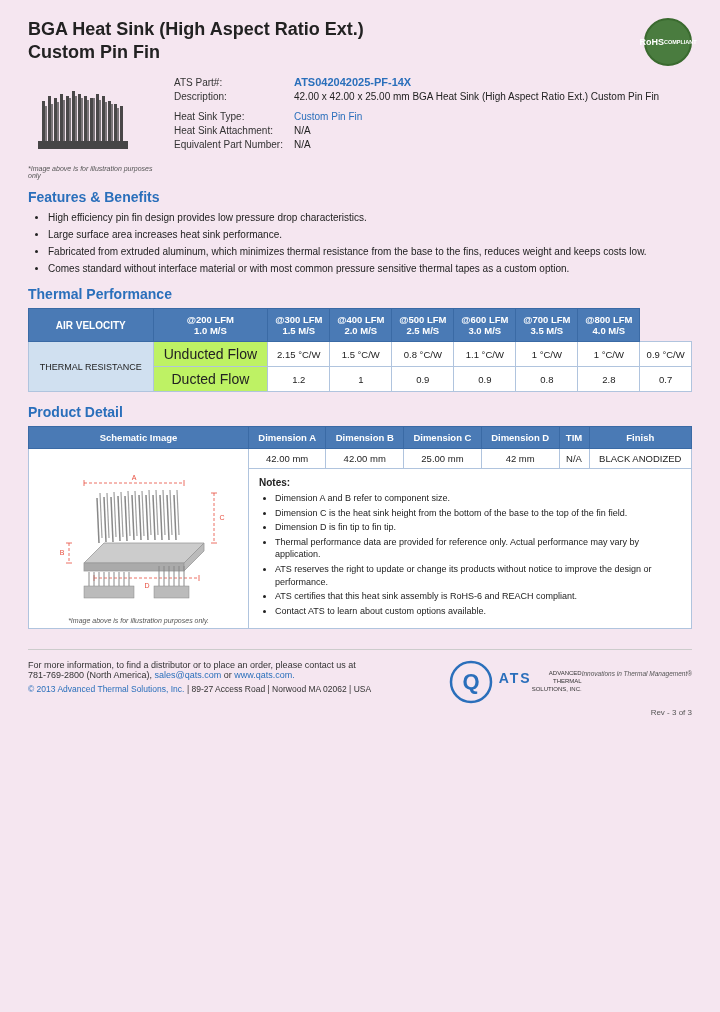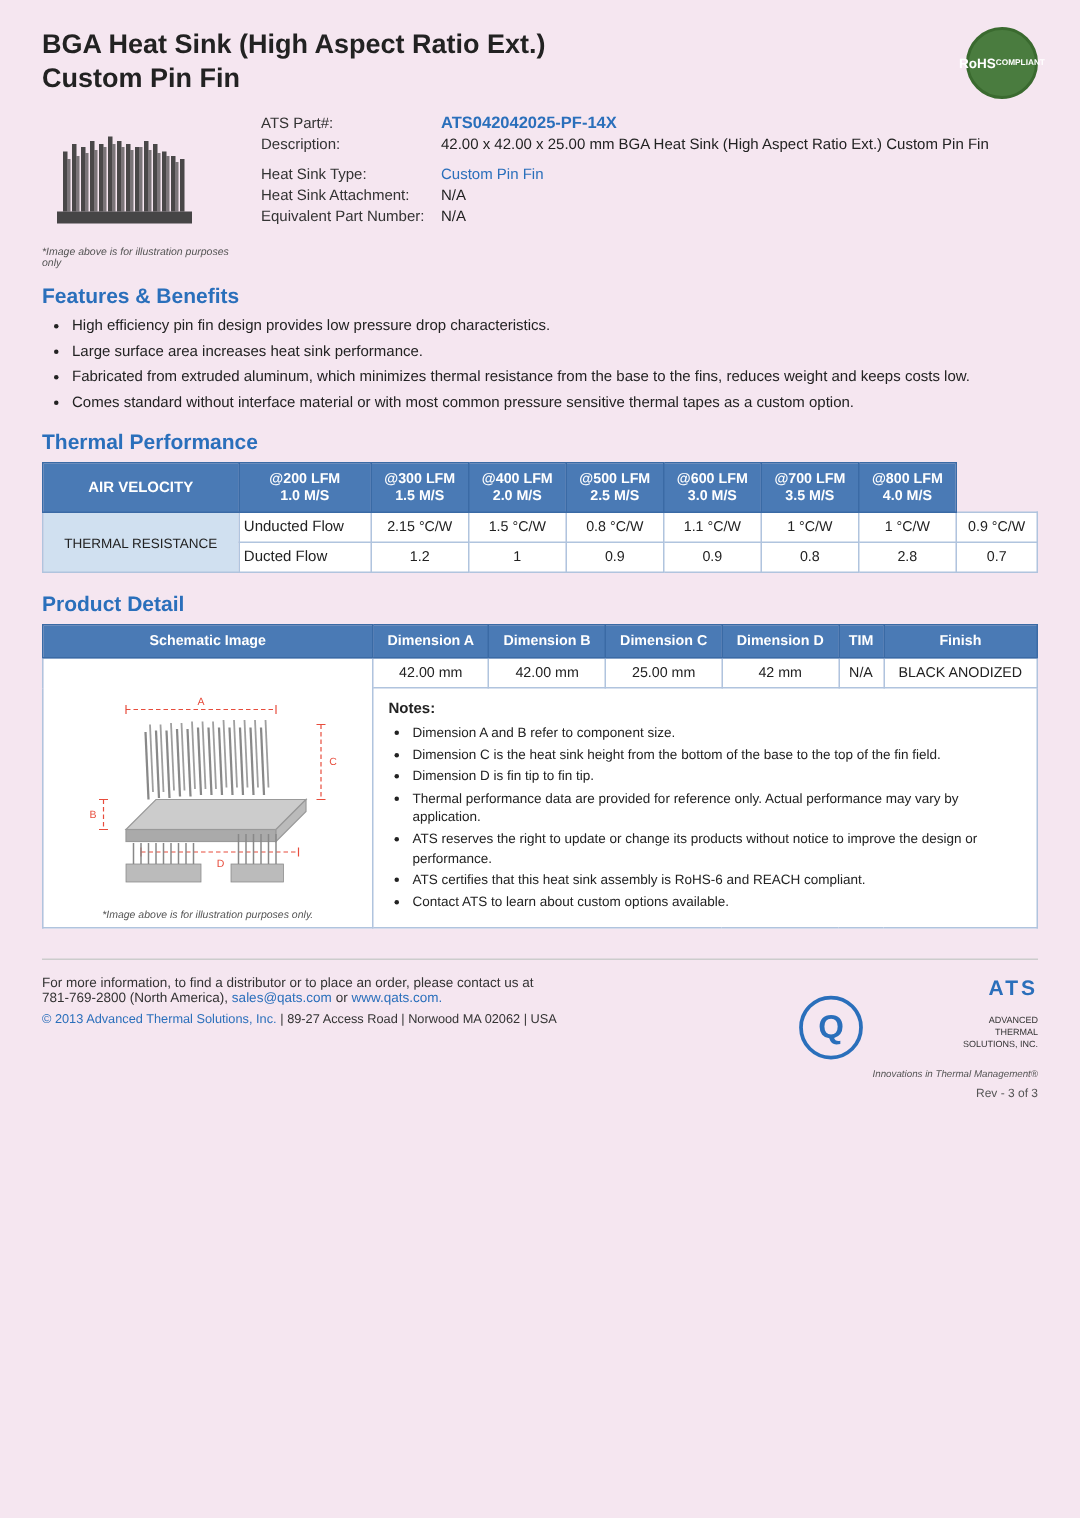--- a/index.html
+++ b/index.html
@@ -129,24 +129,24 @@
       border: 1px solid #3a6aa5;
       font-weight: bold;
     }
     .thermal-table td {
       border: 1px solid #b0c4de;
       text-align: center;
       padding: 4px 3px;
       background: white;
     }
     .thermal-table .row-header {
-      background: #ffffff;
-      text-align: left;
+      background: #bef264;
+      text-align: center;
       font-weight: normal;
-      font-size: 10px;
+      font-size: 14px;
     }
     .thermal-table .row-label-cell {
       background: #d0e0f0;
       text-align: center;
       font-size: 9px;
       font-weight: normal;
     }
     .air-velocity-header {
       background: #4a7ab5 !important;
       color: white !important;
@@ -232,22 +232,21 @@
       color: #2a6fbb;
       font-size: 8.5px;
     }
     .footer-logo {
       display: flex;
       align-items: center;
       gap: 6px;
     }
     .ats-text-block {
       display: flex;
-      flex-direction: column;
-      gap: 12px;
+      flex-direction: row;
     }
     .ats-name {
       font-size: 14px;
       font-weight: bold;
       color: #2a6fbb;
       letter-spacing: 2px;
     }
     .ats-subtitle {
       font-size: 6px;
       color: #333;

